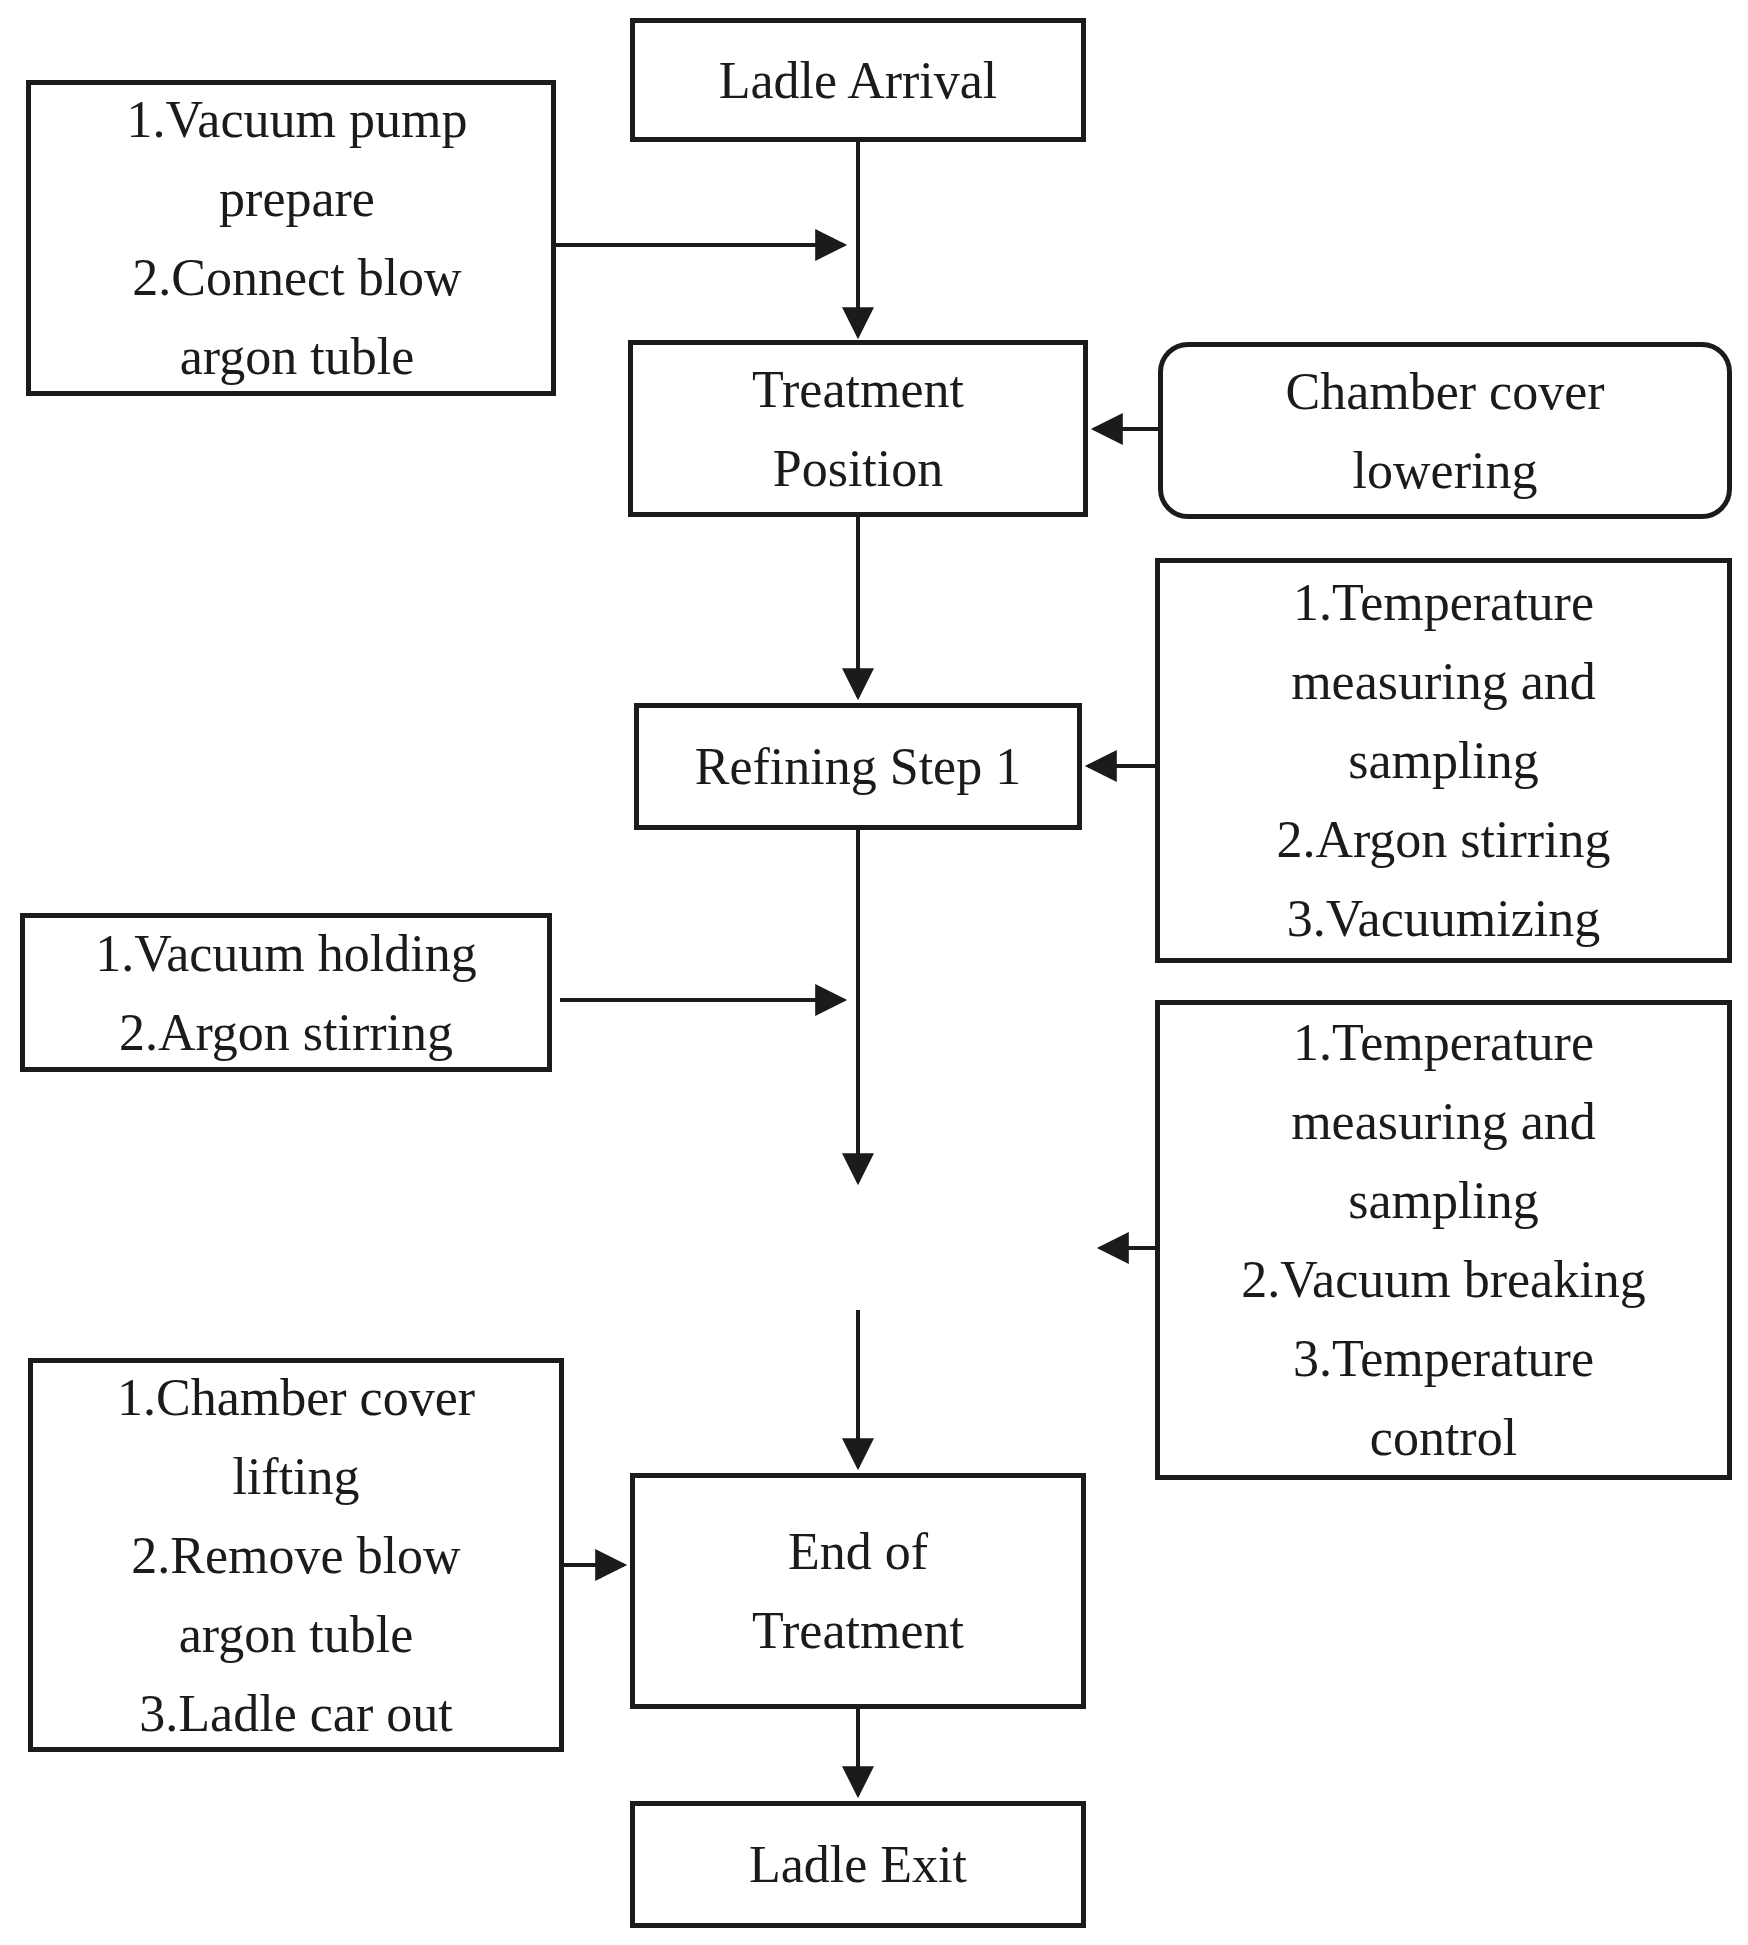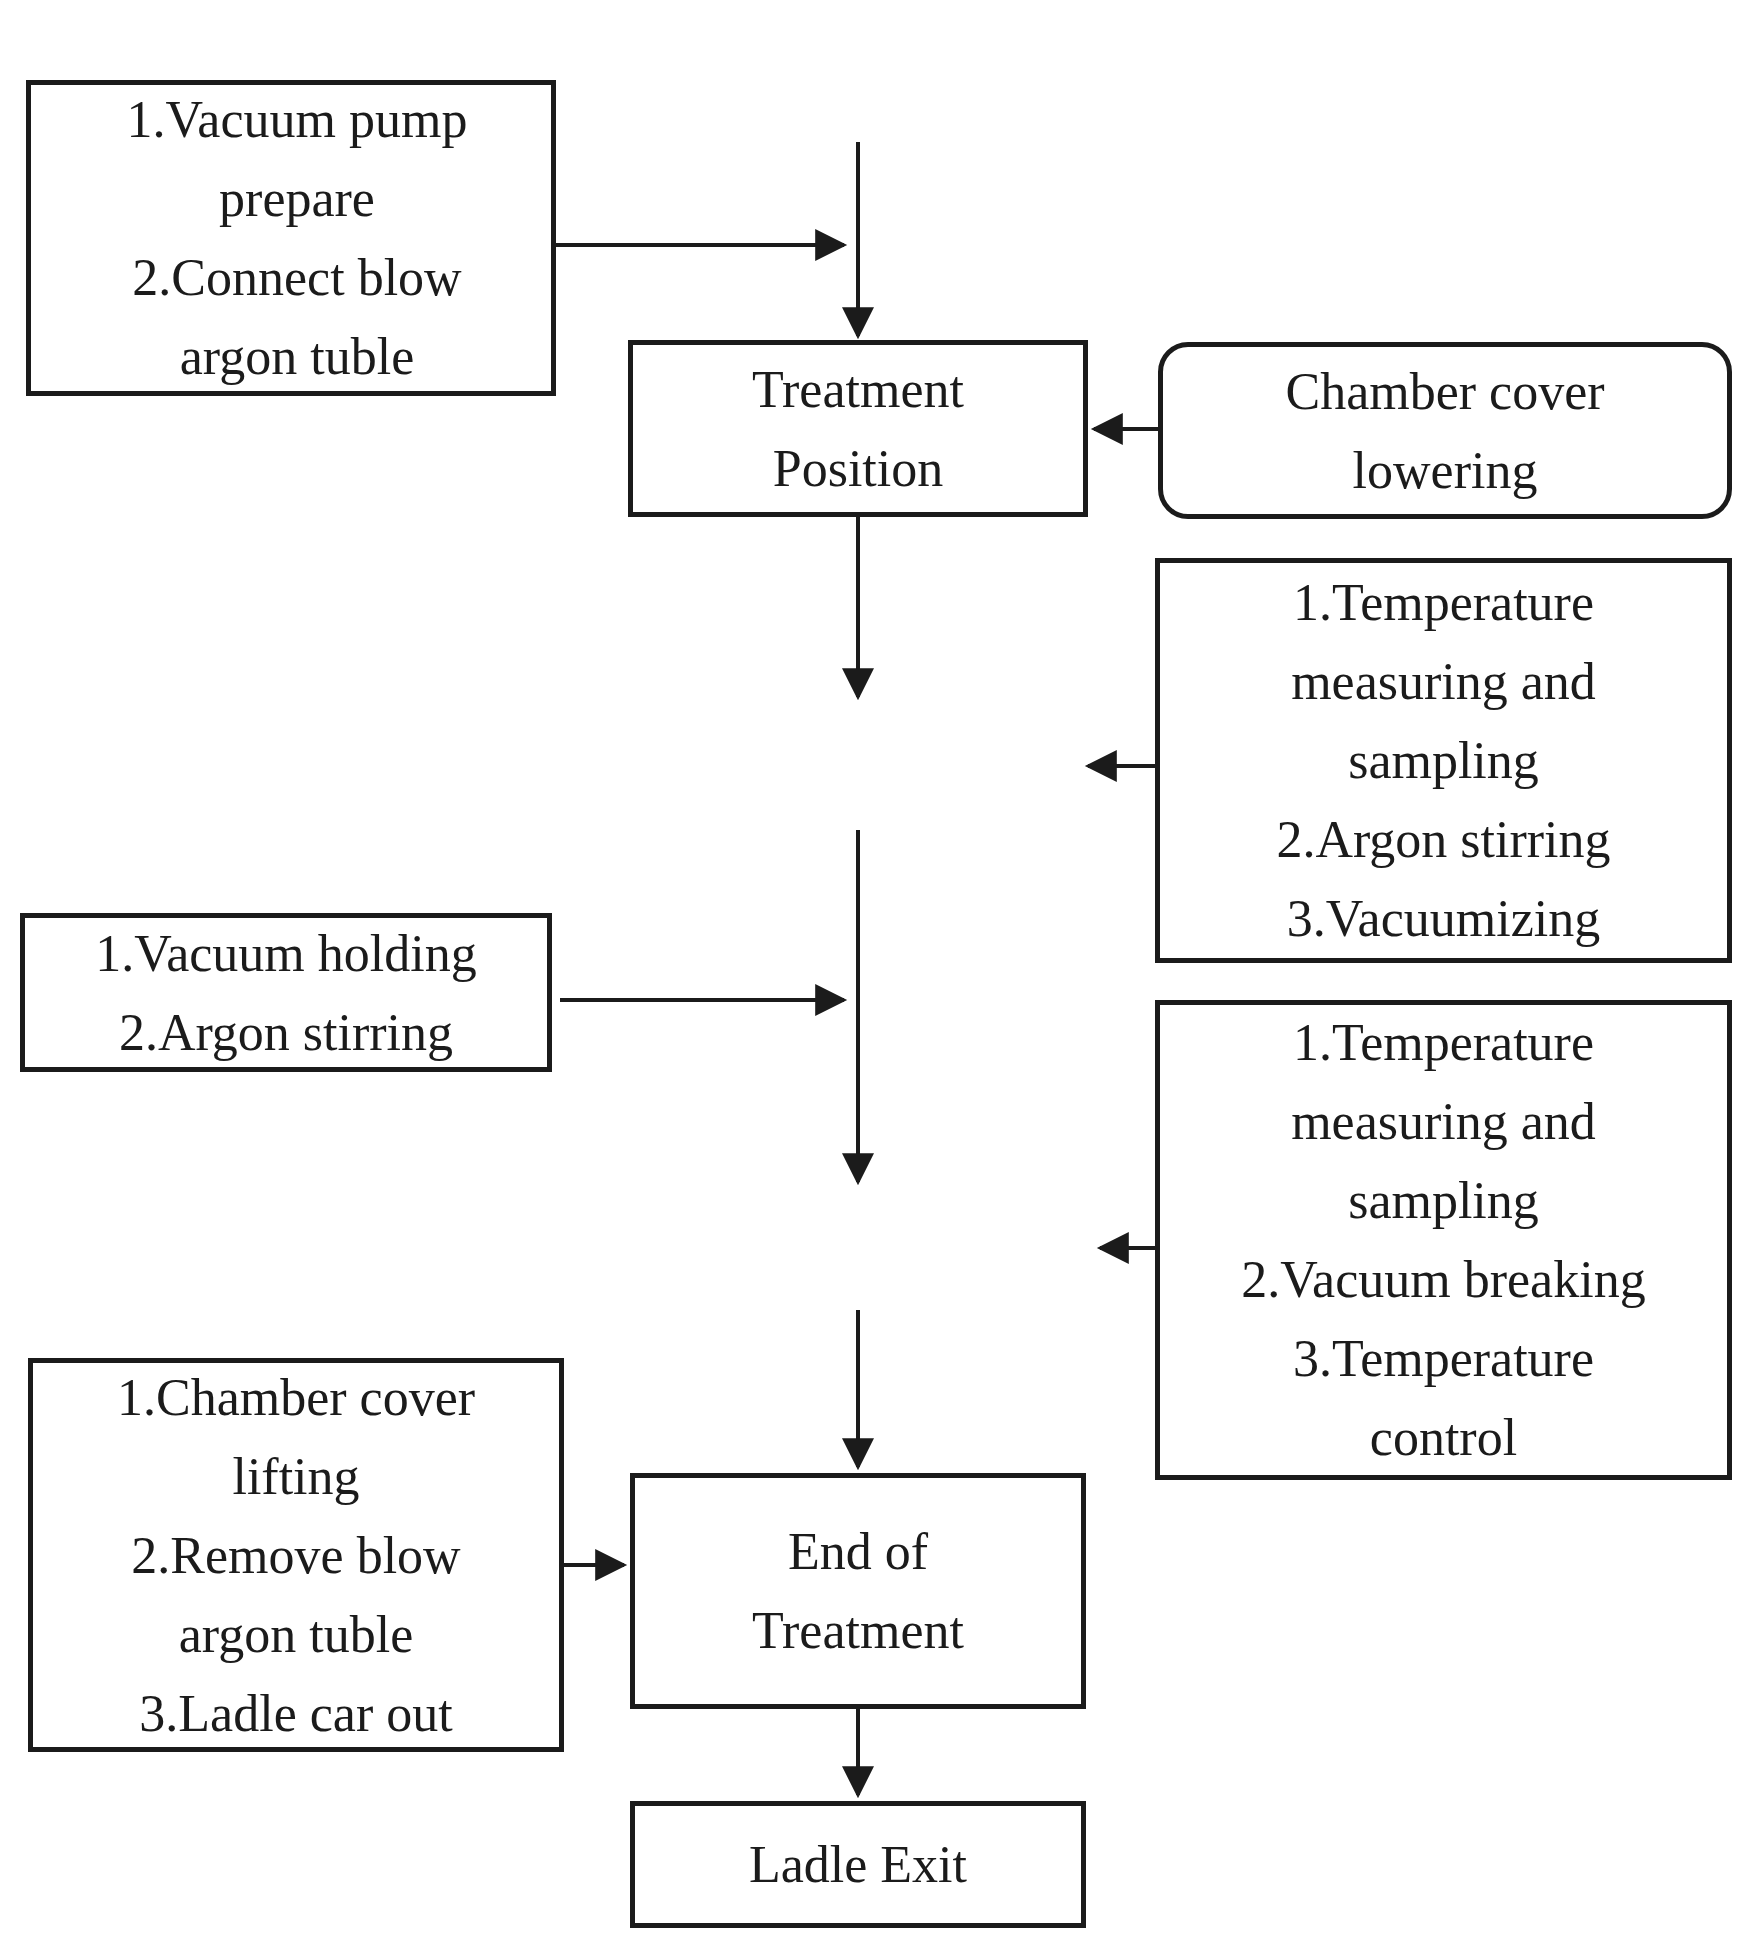--- a/index.html
+++ b/index.html
@@ -65,24 +65,26 @@
       <line x1="1155" y1="766" x2="1088" y2="766" marker-end="url(#arrow)"></line>
       <line x1="858" y1="830" x2="858" y2="1182" marker-end="url(#arrow)"></line>
       <line x1="560" y1="1000" x2="844" y2="1000" marker-end="url(#arrow)"></line>
       <line x1="1155" y1="1248" x2="1100" y2="1248" marker-end="url(#arrow)"></line>
       <line x1="858" y1="1310" x2="858" y2="1467" marker-end="url(#arrow)"></line>
       <line x1="564" y1="1565" x2="624" y2="1565" marker-end="url(#arrow)"></line>
       <line x1="858" y1="1657" x2="858" y2="1795" marker-end="url(#arrow)"></line>
     </g>
   </svg>
 
+  <div class="node n-ladle-arrival">Ladle Arrival</div>
 
   <div class="node n-treatment-position">Treatment
 Position</div>
 
+  <div class="node n-refining-step-1">Refining Step 1</div>
 
 
   <div class="node n-end-of-treatment">End of
 Treatment</div>
 
   <div class="node n-ladle-exit">Ladle Exit</div>
 
   <div class="node n-vacuum-pump-prepare">1.Vacuum pump
 prepare
 2.Connect blow

